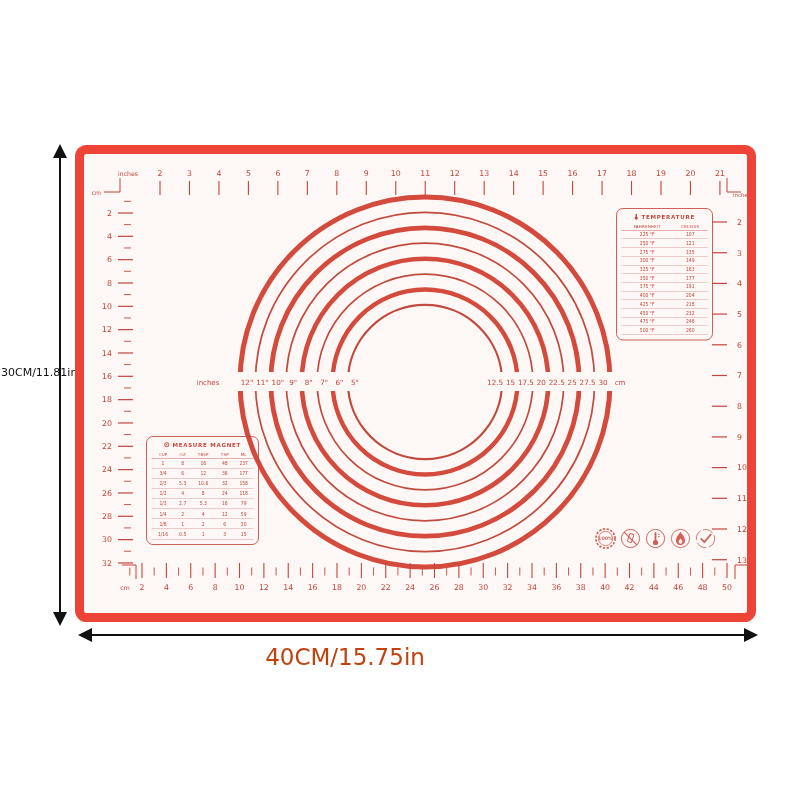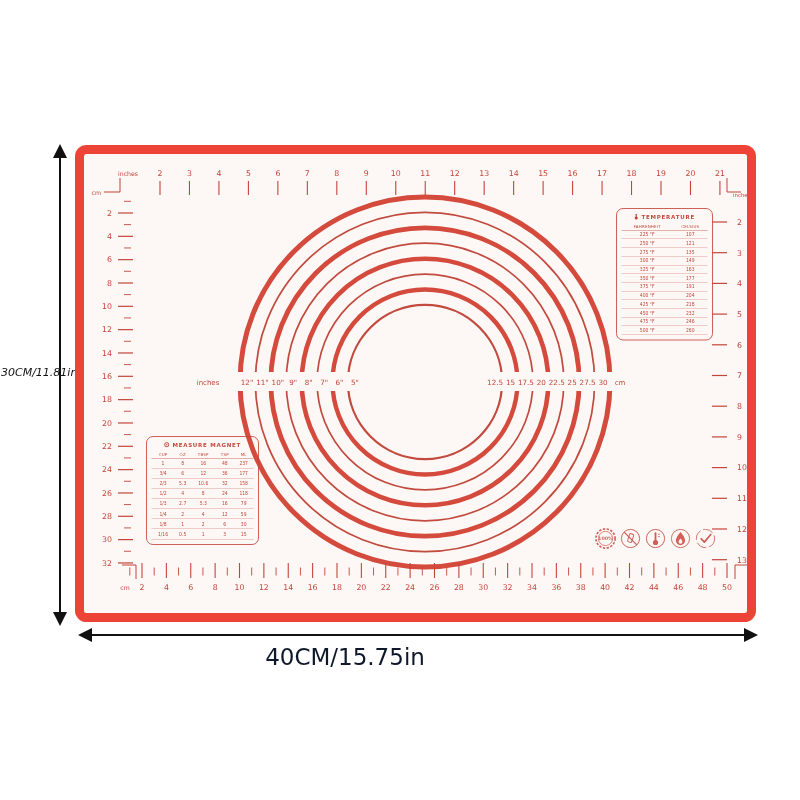--- a/index.html
+++ b/index.html
@@ -7,22 +7,22 @@
   .canvas{position:relative;width:800px;height:800px;background:#fff;overflow:hidden;}
 
   
   .vline{position:absolute;left:59px;top:156px;width:2px;height:458px;background:#111;}
   .hline{position:absolute;left:88px;top:634px;width:658px;height:2px;background:#111;}
   .ah{position:absolute;width:0;height:0;}
   .ah.up{left:53px;top:144px;border-left:7px solid transparent;border-right:7px solid transparent;border-bottom:14px solid #111;}
   .ah.down{left:53px;top:612px;border-left:7px solid transparent;border-right:7px solid transparent;border-top:14px solid #111;}
   .ah.left{left:78px;top:628px;border-top:7px solid transparent;border-bottom:7px solid transparent;border-right:14px solid #111;}
   .ah.right{left:744px;top:628px;border-top:7px solid transparent;border-bottom:7px solid transparent;border-left:14px solid #111;}
-  .dim-label-v{position:absolute;left:1px;top:366px;font-size:11px;color:#111;white-space:nowrap;font-style:italic;}
-  .dim-label-h{position:absolute;left:0;width:690px;top:644px;text-align:center;font-size:23px;color:#0f172a;}
+  .dim-label-v{position:absolute;left:1px;top:366px;font-size:11px;color:#111;white-space:nowrap;}
+  .dim-label-h{position:absolute;left:0;width:690px;top:644px;text-align:center;font-size:23px;color:#c2410c;}
 
   
   .mat{position:absolute;left:75px;top:145px;width:681px;height:477px;background:#fdf8f5;border-radius:8px;}
   #mat-svg{position:absolute;left:0;top:0;width:681px;height:477px;font-family:"DejaVu Sans",sans-serif;}
 
   
   .panel{position:absolute;transform-origin:0 0;transform:scale(0.5);color:#c4453b;}
   #temp-panel{left:541px;top:63px;width:194px;}
   #measure-panel{left:71px;top:291px;width:226px;}
   .panel .box{border:2px solid rgba(196,69,59,.85);border-radius:14px;padding:4px 9px 9px;background:transparent;}

